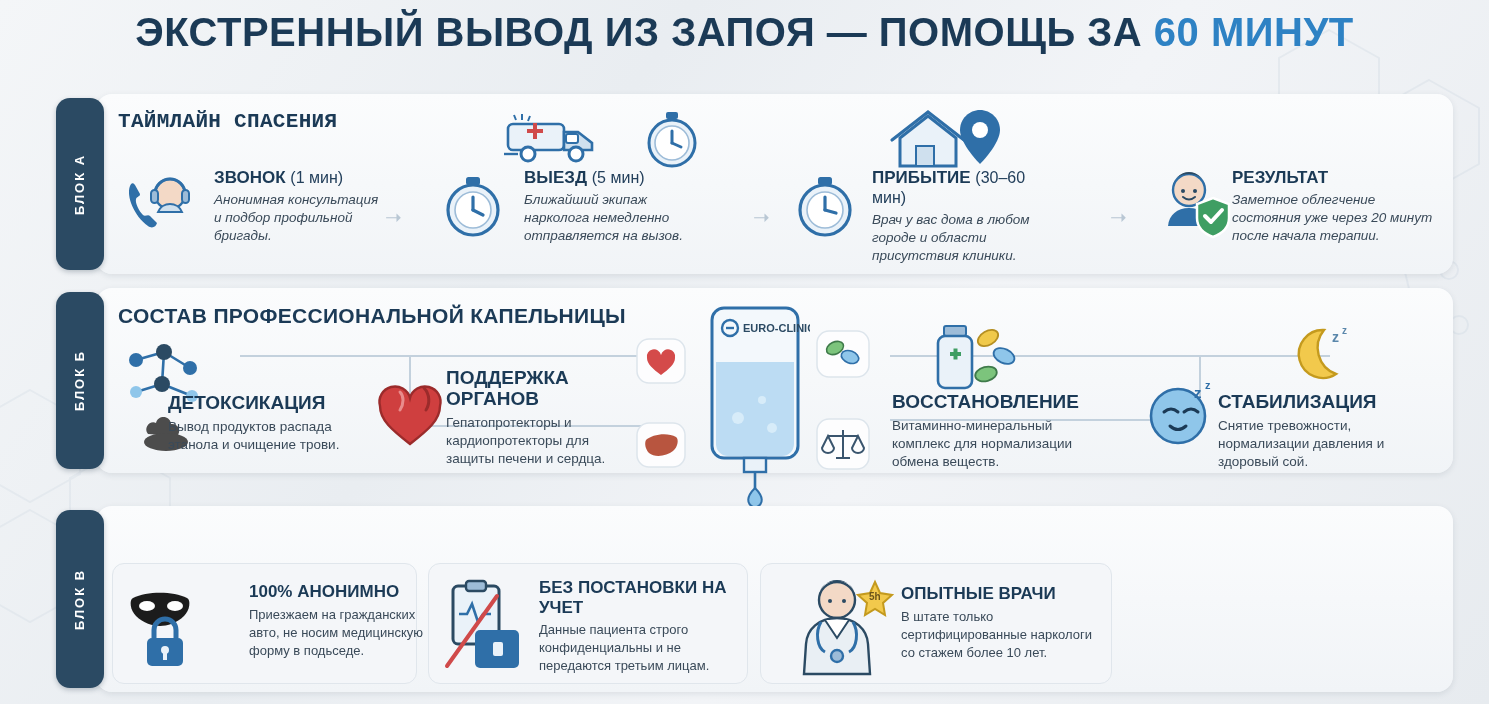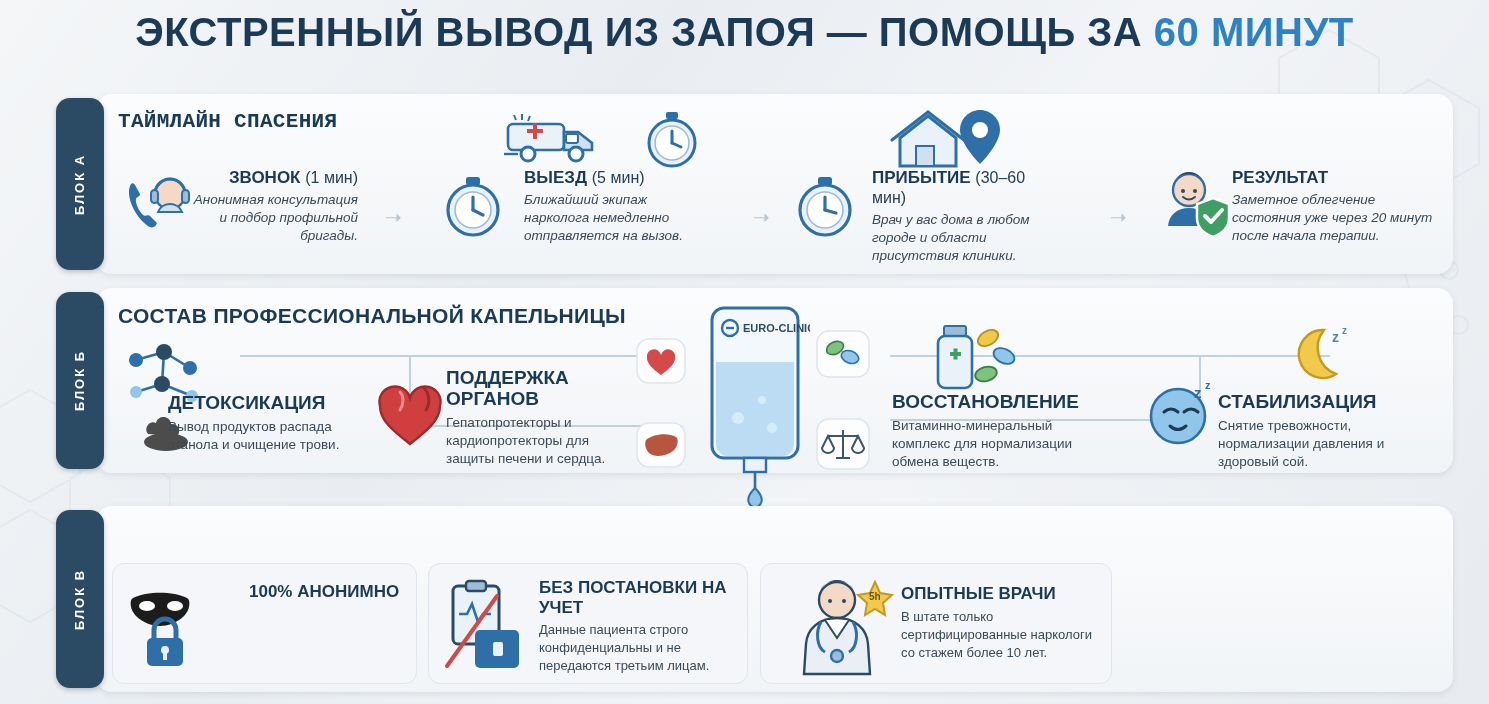--- a/index.html
+++ b/index.html
@@ -139,21 +139,21 @@
   <div class="block-title" id="titleA">ТАЙМЛАЙН СПАСЕНИЯ</div>
 
   <svg class="ico" style="left:124px; top:170px;" width="72" height="68" viewBox="0 0 72 68">
     <circle cx="46" cy="24" r="15" fill="#f3d9c6" stroke="#2f6fa8" stroke-width="2.4"></circle>
     <path d="M31 24a15 15 0 0 1 30 0" fill="none" stroke="#2f6fa8" stroke-width="3"></path>
     <rect x="27" y="20" width="7" height="13" rx="3.5" fill="#9dbcd8" stroke="#2f6fa8" stroke-width="2"></rect>
     <rect x="58" y="20" width="7" height="13" rx="3.5" fill="#9dbcd8" stroke="#2f6fa8" stroke-width="2"></rect>
     <path d="M46 34c5 0 10 3 12 8l-24 0c2-5 7-8 12-8z" fill="#cfe0ee" stroke="#2f6fa8" stroke-width="2"></path>
     <path d="M6 16c-4 10 4 30 18 40 4 3 8 1 9-3l-7-7c-2-2-5 1-7-1-4-4-8-12-7-16 1-3 4-2 4-5l-5-9c-2-3-4-2-5 1z" fill="#2f6fa8"></path>
   </svg>
-  <div class="txt stepA" style="left:188px; width:170px;text-align:right;">
+  <div class="txt stepA" style="left:214px; width:170px;">
     <div class="head"><span>ЗВОНОК</span> <span class="mins">(1 мин)</span></div>
     <div class="body">Анонимная консультация и подбор профильной бригады.</div>
   </div>
   <div class="arrowA" style="left:385px;">➝</div>
 
   <svg class="ico" style="left:500px; top:110px;" width="110" height="60" viewBox="0 0 110 60">
     <path d="M14 5 l2 5 M22 4 l0 6 M30 6 l-2 5" stroke="#2f6fa8" stroke-width="2" fill="none"></path>
     <rect x="8" y="14" width="56" height="26" rx="5" fill="#eaf2f9" stroke="#2f6fa8" stroke-width="2.6"></rect>
     <path d="M64 22h14l14 11v7H64z" fill="#cfe0ee" stroke="#2f6fa8" stroke-width="2.6"></path>
     <rect x="66" y="24" width="12" height="9" rx="2" fill="#fff" stroke="#2f6fa8" stroke-width="2"></rect>
@@ -345,20 +345,21 @@
       <path d="M10 18c14-7 40-7 54 0 4 2 3 12-3 18-7 7-17 10-24 10s-17-3-24-10c-6-6-7-16-3-18z" fill="#1c1c1c"></path>
       <ellipse cx="24" cy="26" rx="8" ry="5" fill="#fff"></ellipse>
       <ellipse cx="52" cy="26" rx="8" ry="5" fill="#fff"></ellipse>
       <rect x="24" y="58" width="36" height="28" rx="5" fill="#2f6fa8"></rect>
       <path d="M31 58v-8a11 11 0 0 1 22 0v8" fill="none" stroke="#2f6fa8" stroke-width="5"></path>
       <circle cx="42" cy="70" r="4" fill="#eaf2f9"></circle>
       <rect x="40" y="72" width="4" height="8" fill="#eaf2f9"></rect>
     </svg>
     <div class="txt" style="left:104px; top:18px; width:192px;margin-left:32px;">
       <div class="head">100% АНОНИМНО</div>
+      <div class="body">Приезжаем на гражданских авто, не носим медицинскую форму в подьседе.</div>
     </div>
   </div>
 
   <div class="cardC" style="left:428px; width:320px;">
     <svg style="position:absolute; left:10px; top:14px;" width="92" height="96" viewBox="0 0 92 96">
       <rect x="14" y="8" width="46" height="58" rx="5" fill="#eaf2f9" stroke="#2b4a63" stroke-width="3"></rect>
       <rect x="27" y="3" width="20" height="10" rx="3" fill="#9dbcd8" stroke="#2b4a63" stroke-width="2.4"></rect>
       <path d="M20 36h8l5-10 6 18 5-8h8" fill="none" stroke="#2f6fa8" stroke-width="2.6"></path>
       <rect x="36" y="52" width="44" height="38" rx="5" fill="#2f6fa8"></rect>
       <rect x="54" y="64" width="10" height="14" rx="2" fill="#eaf2f9"></rect>

